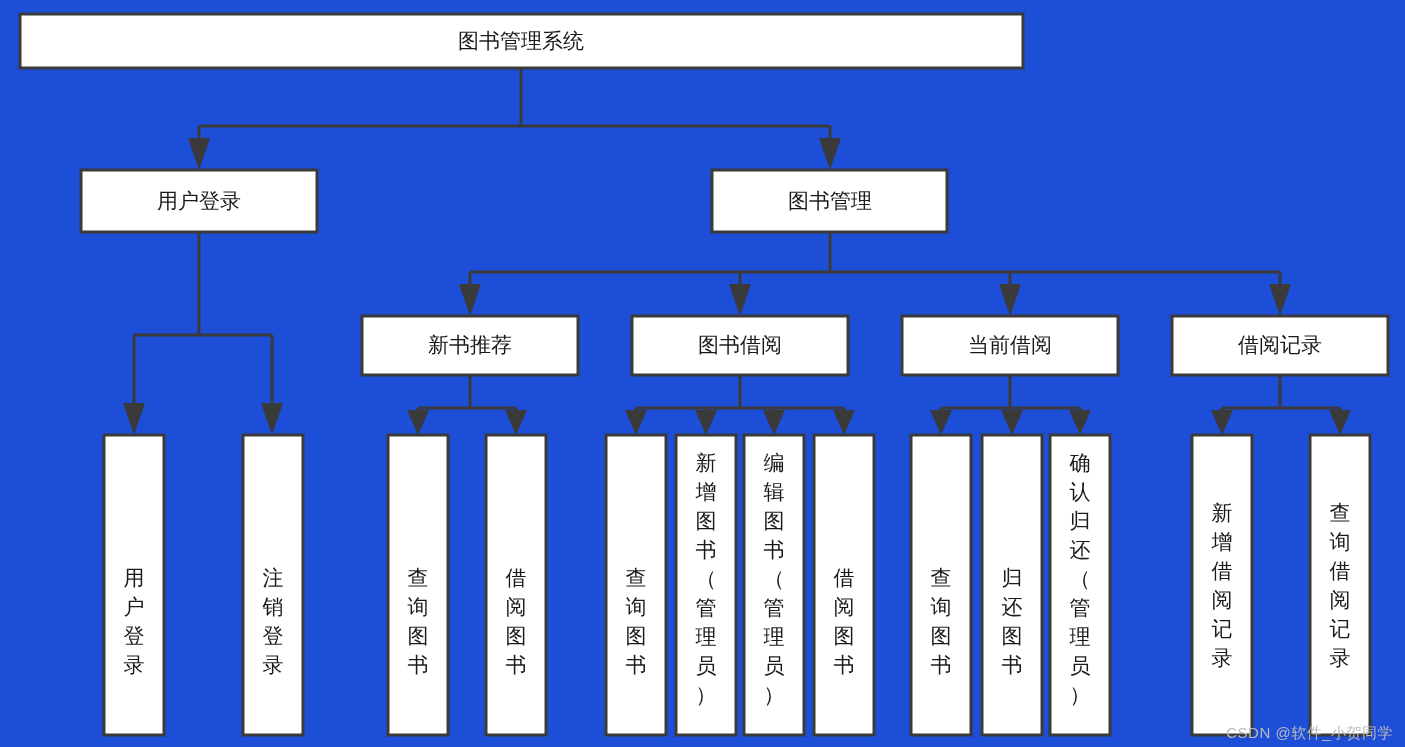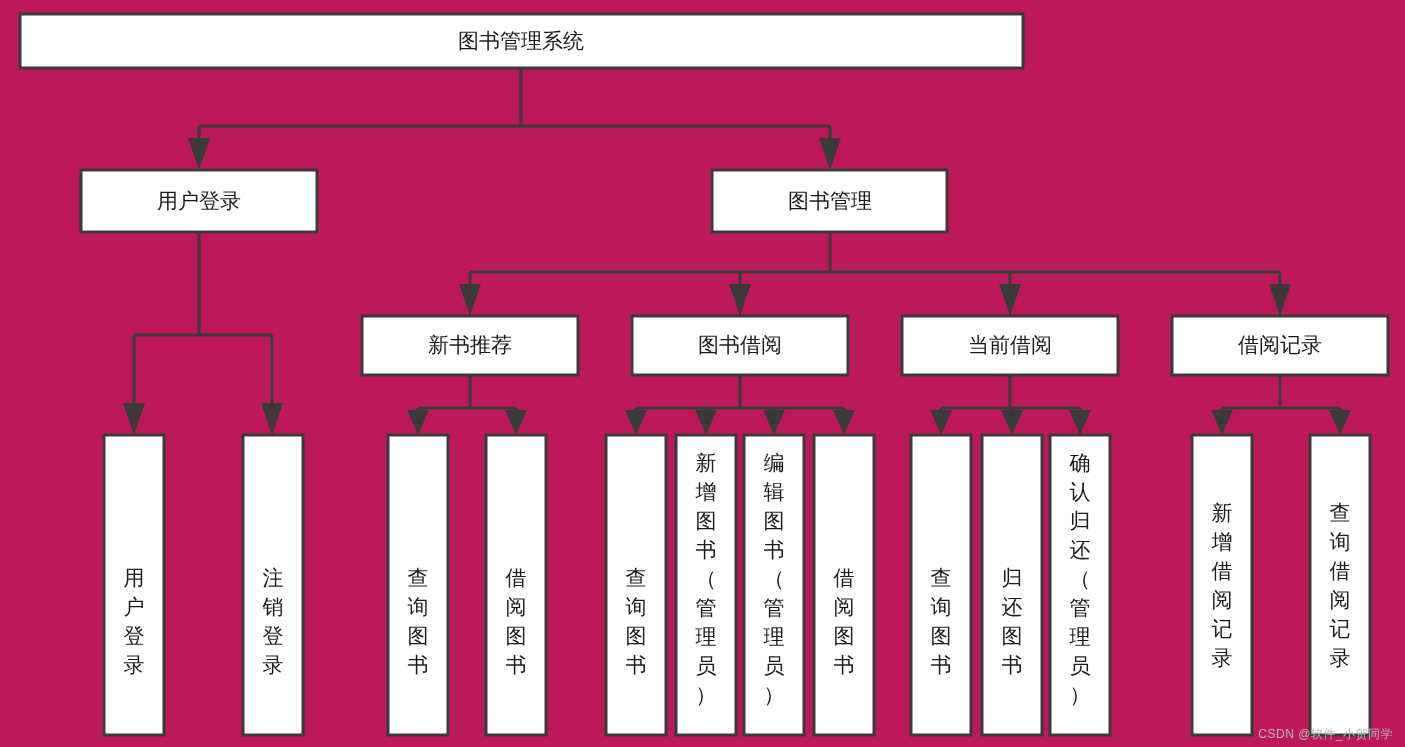--- a/index.html
+++ b/index.html
@@ -10,21 +10,21 @@
   body {
     width: 1405px;
     height: 747px;
     font-family: "Liberation Sans", "DejaVu Sans", sans-serif;
     overflow: hidden;
   }
   #diagram-root {
     position: relative;
     width: 1405px;
     height: 747px;
-    background: #be185d;
+    background: #1d4ed8;
   }
   svg.diagram {
     display: block;
     width: 1405px;
     height: 747px;
   }
   .node-box {
     fill: #ffffff;
     stroke: #3a3a3a;
     stroke-width: 3;
@@ -50,21 +50,21 @@
     font-family: "Liberation Sans", "DejaVu Sans", sans-serif;
     font-size: 21px;
     fill: #1a1a1a;
     text-anchor: middle;
   }
   .watermark {
     position: absolute;
     right: 12px;
     bottom: 4px;
     font-family: "Liberation Sans", "DejaVu Sans", sans-serif;
-    font-size: 12px;
+    font-size: 15px;
     color: #b9b9b9;
     white-space: nowrap;
     letter-spacing: 0.5px;
   }
 </style>
 </head>
 <body>
 
 <div id="diagram-root">
   <svg class="diagram" viewBox="0 0 1405 747" xmlns="http://www.w3.org/2000/svg">

